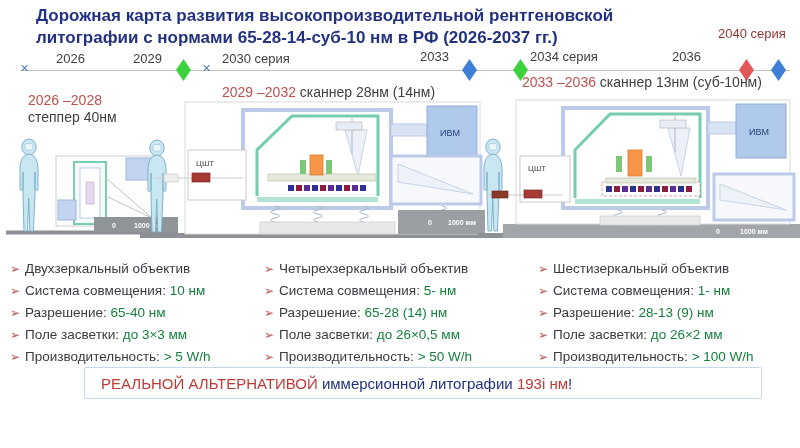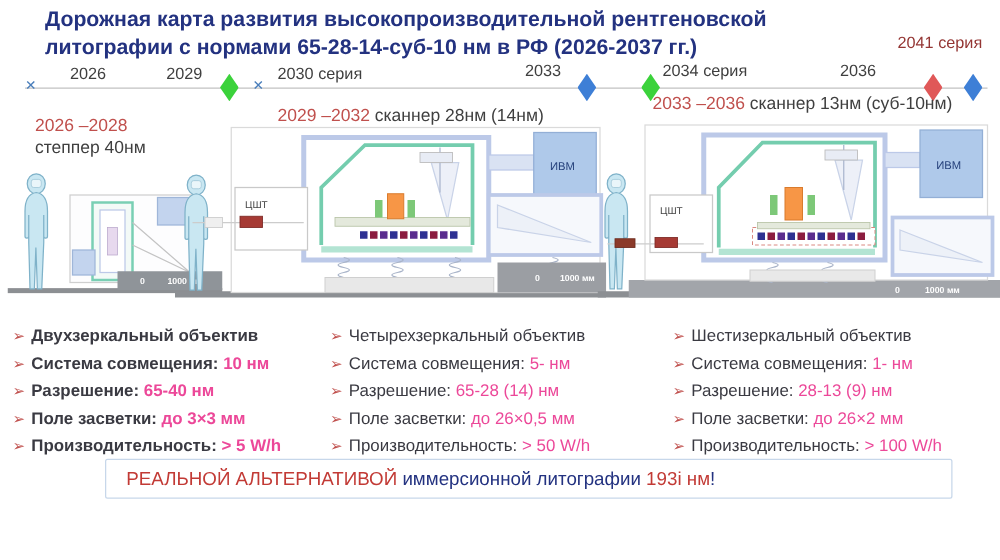--- a/index.html
+++ b/index.html
@@ -20,41 +20,41 @@
   
   .stage{font-size:14px;white-space:nowrap;}
   .period{color:#C0504D;}
   .sname{color:#3F3F3F;}
   
   svg text{font-family:"Liberation Sans","DejaVu Sans",sans-serif;}
   
   .spec-col{width:258px;}
   .spec-row{font-size:13.5px;line-height:21px;white-space:nowrap;color:#3A3A42;}
   .spec-mark{color:#C0504D;font-size:12px;margin-right:5px;}
-  .spec-val{color:#ec4899;}
+  .spec-val{color:#15803d;}
   
   .banner{border:1px solid #C7D7EA;border-radius:2px;padding:5px 12px 4px 16px;
           font-size:15px;line-height:21px;color:#233280;white-space:nowrap;}
   .banner .red{color:#C23A35;}
   
   .footer-line{height:3px;background:#1F3864;border-top:1px solid #9AA9C6;}
   .page-num{font-size:14px;color:#2F2F2F;}
   .footer-org{font-size:11px;color:#1F3864;letter-spacing:3px;white-space:nowrap;}
   .footer-year{font-size:10px;color:#1F3864;margin-left:14px;letter-spacing:1px;}
 </style>
 </head>
 <body>
 
 <div id="slide">
 
   <div class="abs title" style="left:36px;top:5px;">
     <div>Дорожная карта развития высокопроизводительной рентгеновской</div>
     <div>литографии с нормами 65-28-14-суб-10 нм в РФ  (2026-2037 гг.)</div>
   </div>
-  <div class="abs tl-year-red" style="left:718px;top:26px;">2041 серия</div>
+  <div class="abs tl-year-red" style="left:718px;top:26px;">2040 серия</div>
 
   <div class="abs tl-line" style="left:20px;top:70px;width:770px;"></div>
   <span class="abs xmark" style="left:20px;top:62px;">✕</span>
   <span class="abs xmark" style="left:202px;top:62px;">✕</span>
   <div class="abs tl-year" style="left:56px;top:51px;">2026</div>
   <div class="abs tl-year" style="left:133px;top:51px;">2029</div>
   <div class="abs tl-year" style="left:222px;top:51px;">2030 серия</div>
   <div class="abs tl-year" style="left:420px;top:49px;text-align:right;">2033</div>
   <div class="abs tl-year" style="left:530px;top:49px;">2034 серия</div>
   <div class="abs tl-year" style="left:672px;top:49px;">2036</div>
@@ -188,21 +188,21 @@
     </g>
     <rect x="236" y="76" width="80" height="46" fill="#F6F8FC" stroke="#BCC9E8" stroke-width="3"></rect>
     <path d="M242,86 L308,112 L242,102 Z" fill="#EDF1F8" stroke="#C9D3E8" stroke-width="1"></path>
     <use href="#spring" transform="translate(138,112)"></use>
     <use href="#spring" transform="translate(182,112)"></use>
     <rect x="122" y="118" width="100" height="9" fill="#E9E9E9" stroke="#CFCFCF" stroke-width="0.8"></rect>
     <text x="238" y="136" font-size="7" fill="#FFFFFF" font-weight="bold">0</text>
     <text x="262" y="136" font-size="7" fill="#FFFFFF" font-weight="bold">1000 мм</text>
   </svg>
 
-  <div class="abs spec-col" style="left:10px;top:258px;font-weight:bold;">
+  <div class="abs spec-col" style="left:10px;top:258px;">
     <div class="spec-row"><span class="spec-mark">➢</span><span>Двухзеркальный объектив</span> <span class="spec-val"></span></div>
     <div class="spec-row"><span class="spec-mark">➢</span><span>Система совмещения:</span> <span class="spec-val">10 нм</span></div>
     <div class="spec-row"><span class="spec-mark">➢</span><span>Разрешение:</span> <span class="spec-val">65-40 нм</span></div>
     <div class="spec-row"><span class="spec-mark">➢</span><span>Поле засветки:</span> <span class="spec-val">до 3×3 мм</span></div>
     <div class="spec-row"><span class="spec-mark">➢</span><span>Производительность:</span> <span class="spec-val">&gt; 5 W/h</span></div>
   </div>
 
   <div class="abs spec-col" style="left:264px;top:258px;">
     <div class="spec-row"><span class="spec-mark">➢</span><span>Четырехзеркальный объектив</span> <span class="spec-val"></span></div>
     <div class="spec-row"><span class="spec-mark">➢</span><span>Система совмещения:</span> <span class="spec-val">5- нм</span></div>

